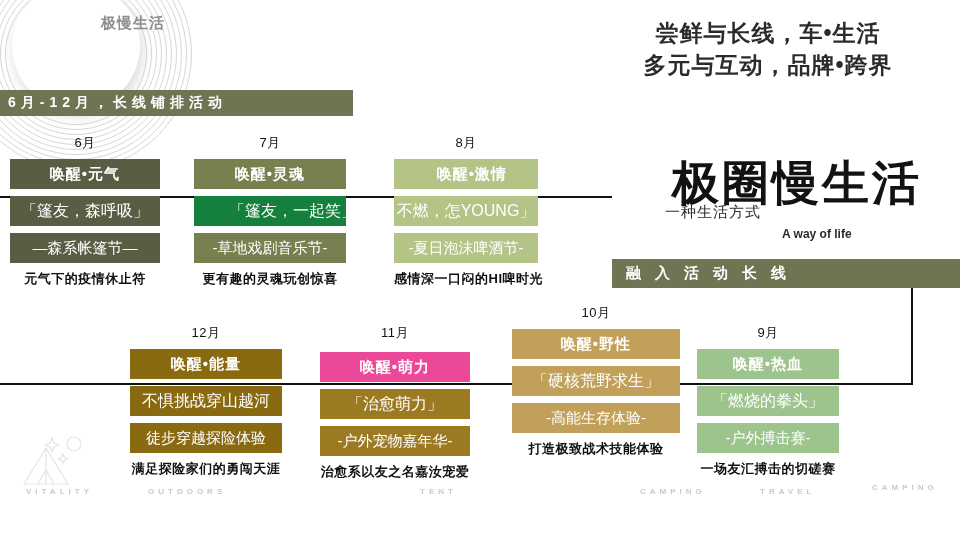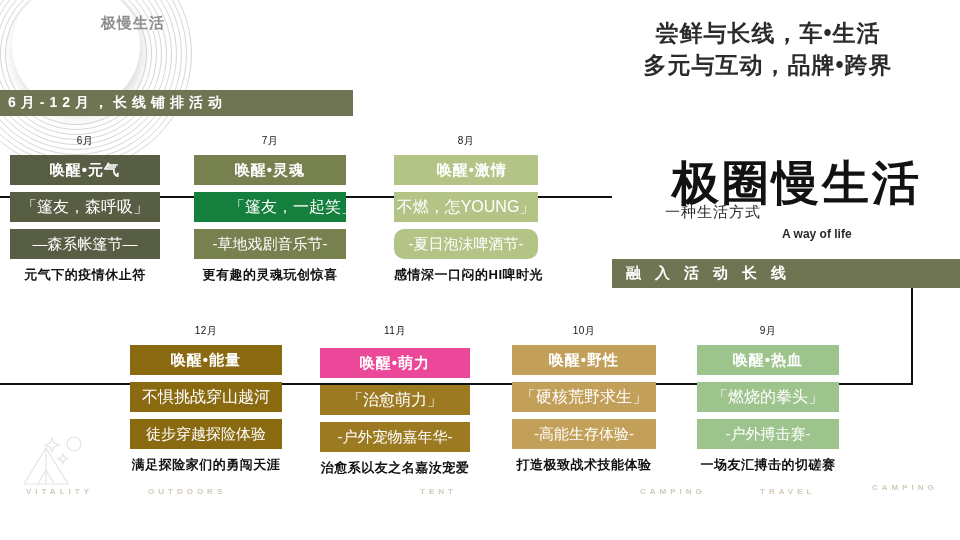--- a/index.html
+++ b/index.html
@@ -63,21 +63,21 @@
 
   
   .rule{position:absolute;background:#111;}
   .rule-top{left:0;top:196px;width:612px;height:2px;}
   .rule-bottom{left:0;top:383px;width:913px;height:2px;}
   .rule-vert{left:911px;top:288px;width:2px;height:97px;}
 
   
   .col{position:absolute;}
   .month{
-    text-align:center;font-size:10px;color:#111;margin-bottom:7px;
+    text-align:center;font-size:13px;color:#111;margin-bottom:7px;
     letter-spacing:.5px;
   }
   .chip{
     color:#fff;text-align:center;font-weight:700;
     font-size:15px;letter-spacing:1px;
     height:30px;line-height:30px;margin-bottom:7px;
     white-space:nowrap;overflow:hidden;
   }
   .chip.title{font-weight:700;}
   .chip.quote{font-weight:400;font-size:16px;letter-spacing:0;}
@@ -144,40 +144,40 @@
         <div class="month">7月</div>
         <div class="chip title" style="background: rgb(119, 128, 79);">唤醒•灵魂</div>
         <div class="chip quote" style="background: #15803d; padding-left: 35px;">「篷友，一起笑」</div>
         <div class="chip event" style="background: rgb(119, 128, 79);">-草地戏剧音乐节-</div>
         <div class="caption">更有趣的灵魂玩创惊喜</div>
       </div>
       <div class="col" style="left: 394px; top: 134px; width: 144px;">
         <div class="month">8月</div>
         <div class="chip title" style="background: rgb(180, 196, 135); padding-left: 12px;">唤醒•激情</div>
         <div class="chip quote" style="background: rgb(180, 196, 135);">不燃，怎YOUNG」</div>
-        <div class="chip event" style="background: rgb(180, 196, 135); border-radius: 10px;">-夏日泡沫啤酒节-</div>
+        <div class="chip event" style="background: rgb(180, 196, 135);">-夏日泡沫啤酒节-</div>
         <div class="caption">感情深一口闷的HI啤时光</div>
       </div>
     </div>
   <div id="row-bottom">
       <div class="col" style="left: 130px; top: 324px; width: 152px;">
         <div class="month">12月</div>
         <div class="chip title" style="background: rgb(138, 106, 17);">唤醒•能量</div>
         <div class="chip quote" style="background: rgb(138, 106, 17);">不惧挑战穿山越河</div>
         <div class="chip event" style="background: rgb(138, 106, 17);">徒步穿越探险体验</div>
         <div class="caption">满足探险家们的勇闯天涯</div>
       </div>
       <div class="col" style="left: 320px; top: 324px; width: 150px;">
         <div class="month">11月</div>
         <div class="chip title" style="background: #ec4899; margin-top: 10px;">唤醒•萌力</div>
         <div class="chip quote" style="background: rgb(156, 122, 34);">「治愈萌力」</div>
         <div class="chip event" style="background: rgb(156, 122, 34);">-户外宠物嘉年华-</div>
         <div class="caption">治愈系以友之名嘉汝宠爱</div>
       </div>
-      <div class="col" style="left: 512px; top: 324px; width: 144px;">
+      <div class="col" style="left: 512px; top: 304px; width: 168px;">
         <div class="month">10月</div>
         <div class="chip title" style="background: rgb(194, 160, 89);">唤醒•野性</div>
         <div class="chip quote" style="background: rgb(194, 160, 89);">「硬核荒野求生」</div>
         <div class="chip event" style="background: rgb(194, 160, 89);">-高能生存体验-</div>
         <div class="caption">打造极致战术技能体验</div>
       </div>
       <div class="col" style="left: 697px; top: 324px; width: 142px;">
         <div class="month">9月</div>
         <div class="chip title" style="background: rgb(158, 196, 142);">唤醒•热血</div>
         <div class="chip quote" style="background: rgb(158, 196, 142);">「燃烧的拳头」</div>

